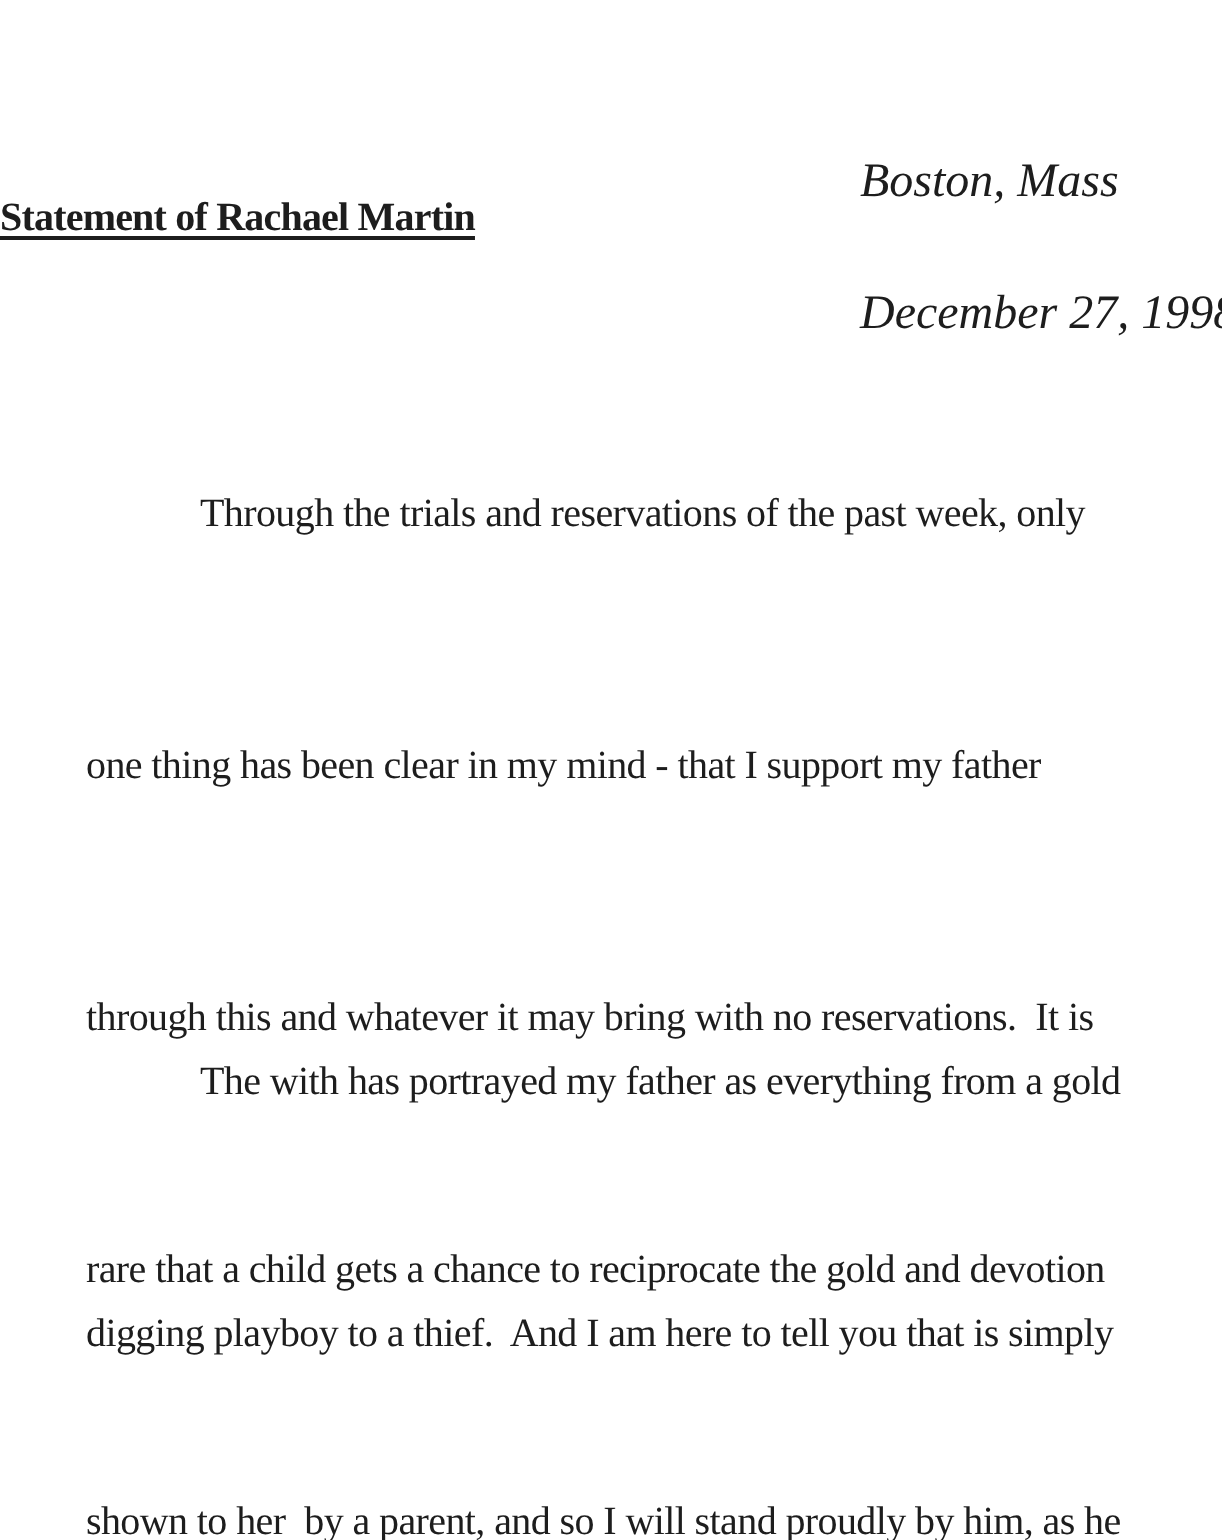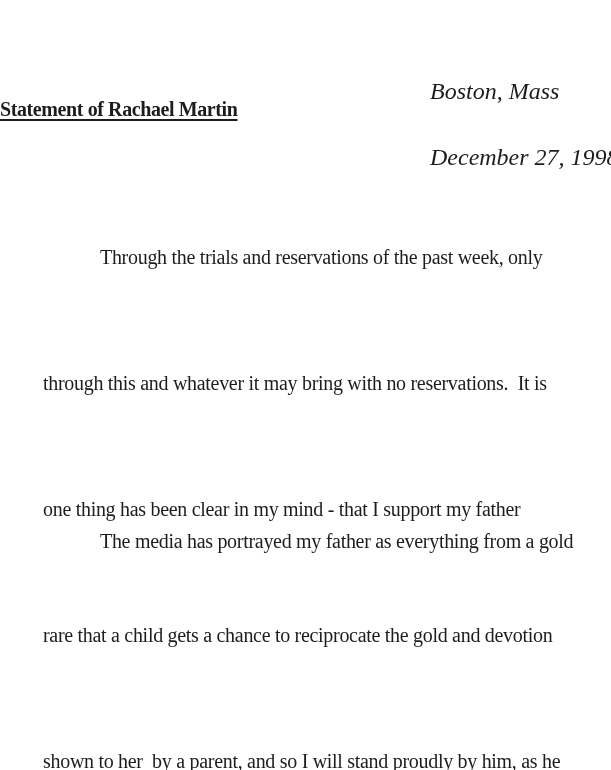--- a/index.html
+++ b/index.html
@@ -60,29 +60,30 @@
     <div>Boston, Mass</div>
     <div>December 27, 1998</div>
   </div>
 
   <div class="title-row">
     <span class="title-text">Statement of Rachael Martin</span>
   </div>
 
   <div class="paragraph para-1">
     <div class="indent">Through the trials and reservations of the past week, only</div>
+    <div>one thing has been clear in my mind - that I support my father</div>
     <div>through this and whatever it may bring with no reservations.  It is</div>
-    <div>one thing has been clear in my mind - that I support my father</div>
     <div>rare that a child gets a chance to reciprocate the gold and devotion</div>
     <div>shown to her  by a parent, and so I will stand proudly by him, as he</div>
     
   </div>
 
   <div class="paragraph para-2">
-    <div class="indent">The media has portrayed my father as everything from a gold</div>
+    <div class="indent">The with has portrayed my father as everything from a gold</div>
+    <div>digging playboy to a thief.  And I am here to tell you that is simply</div>
     
     
     
     
     
     
   </div>
 
 </div>
 

